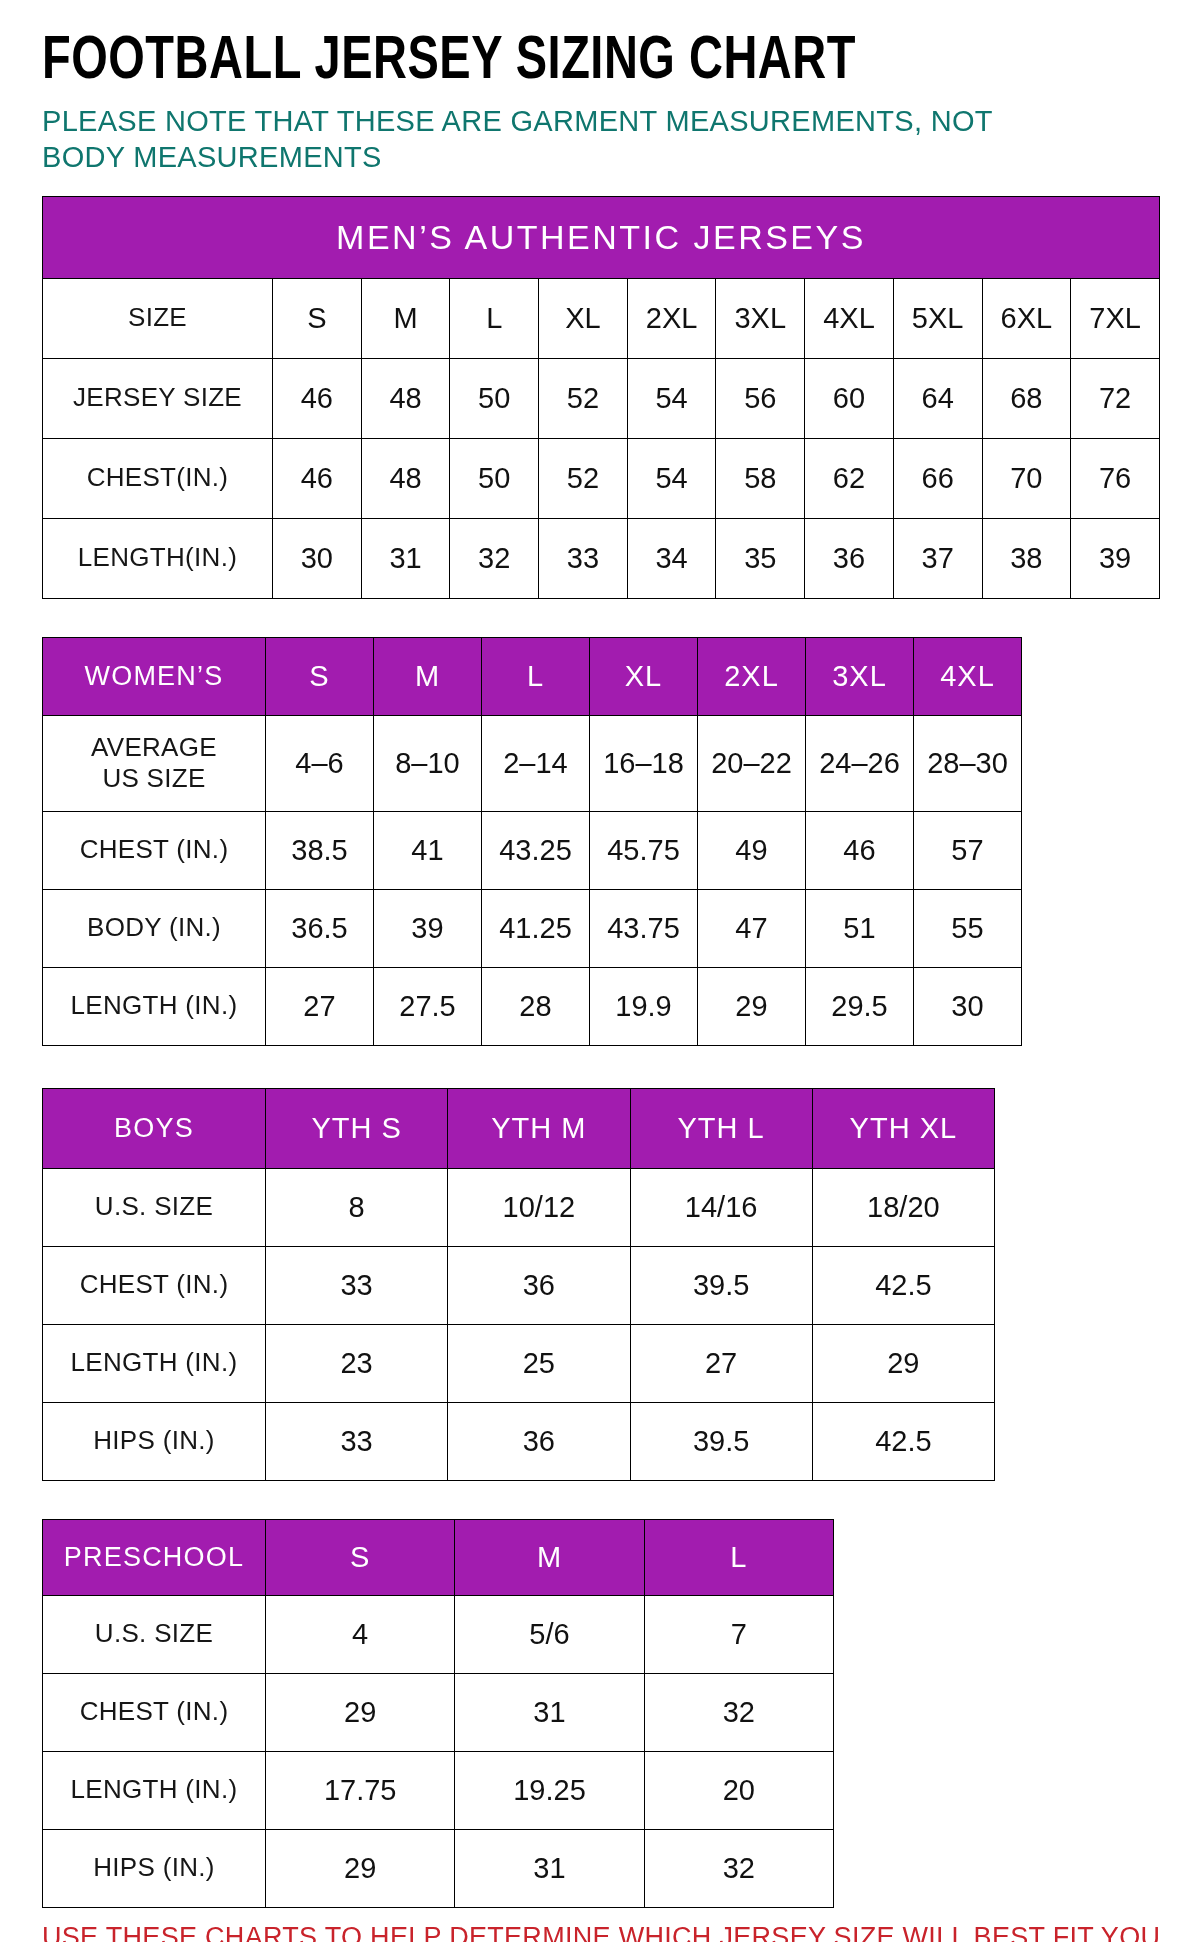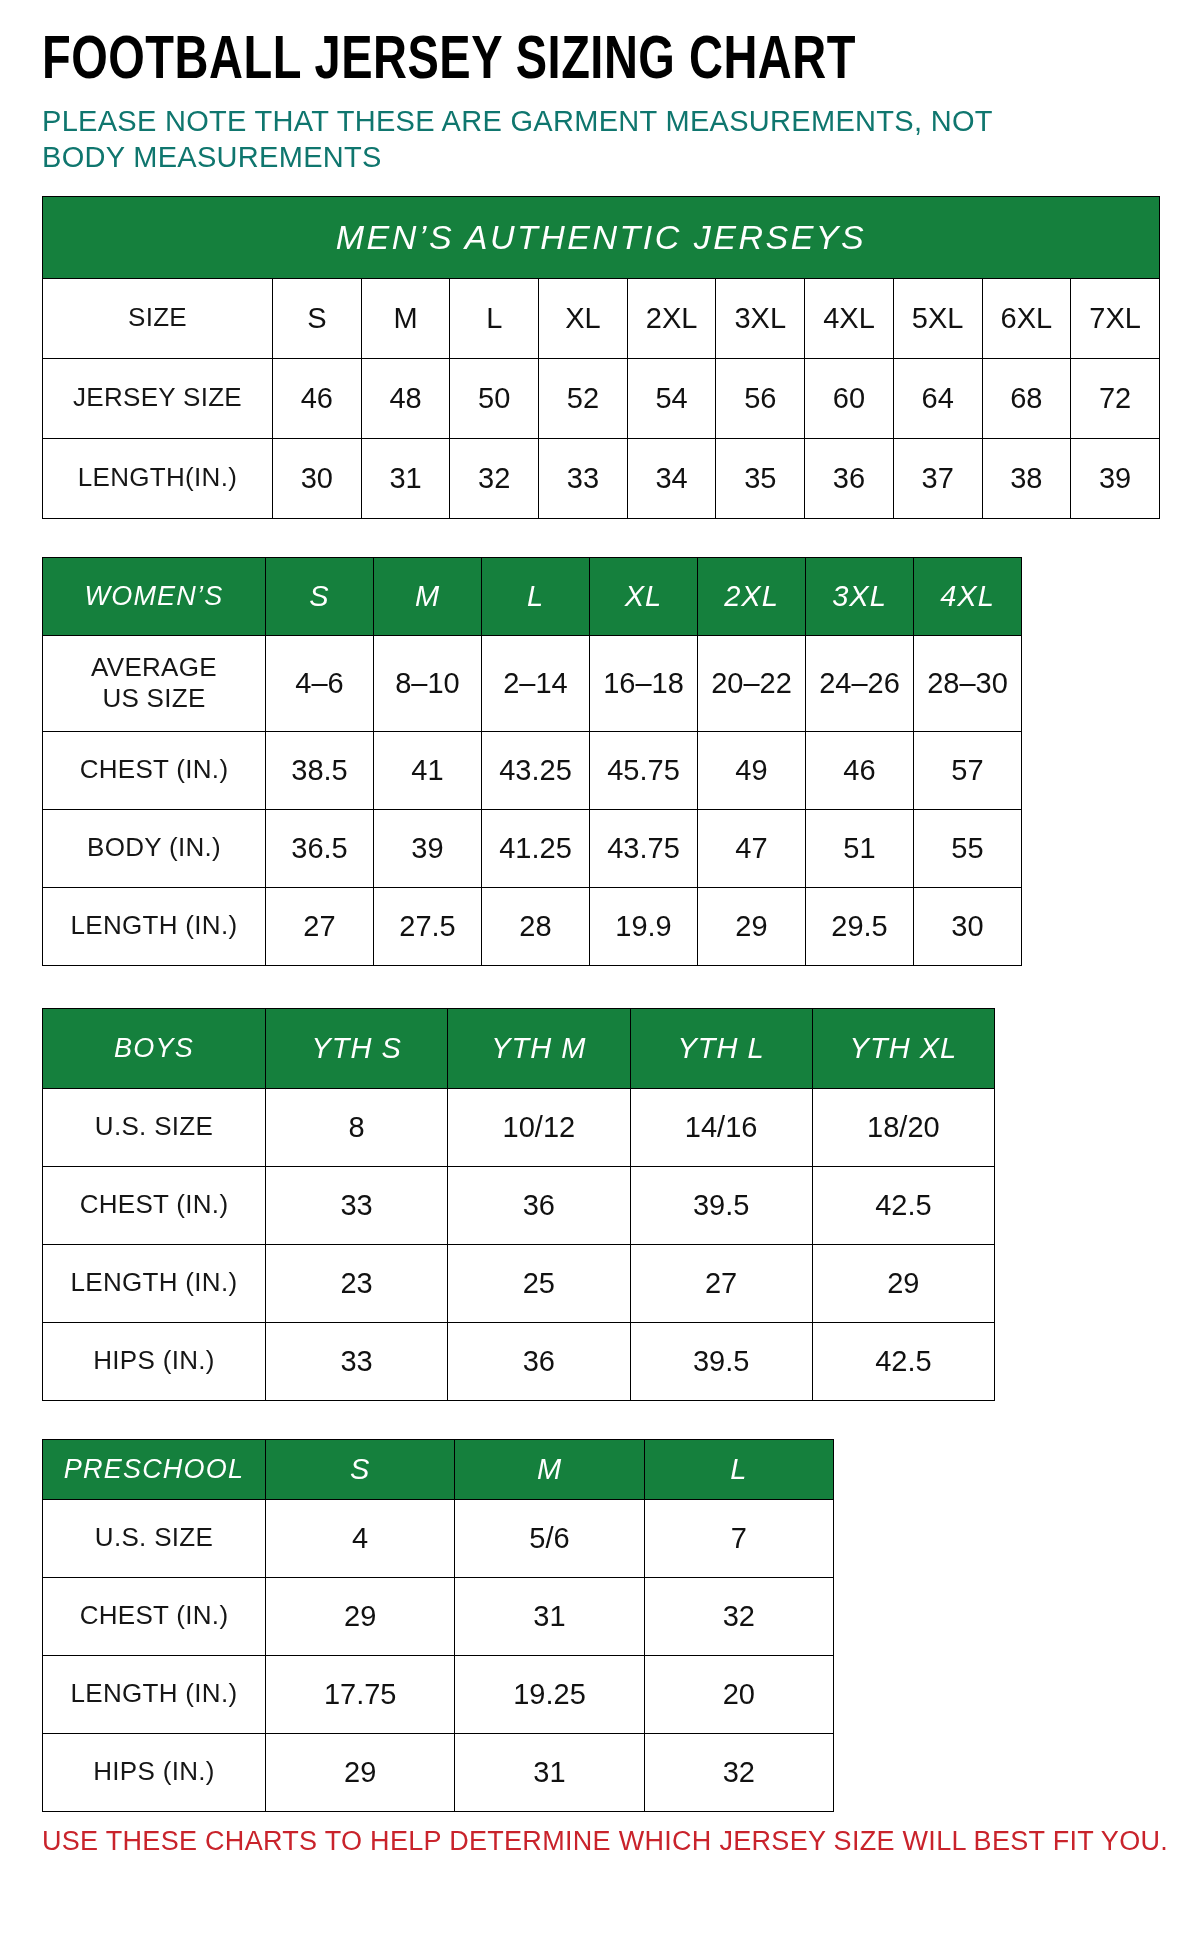--- a/index.html
+++ b/index.html
@@ -36,41 +36,41 @@
     table-layout: fixed;
     margin-left: 0;
   }
   .sizing-table th, .sizing-table td {
     border: 1.5px solid #000000;
     text-align: center;
     vertical-align: middle;
     font-weight: 400;
     overflow: hidden;
   }
-  .gray { background: #15803d; color: #ffffff; font-style: italic; }
+  .gray { background: #a21caf; color: #ffffff; }
   .tbl-title { font-size: 34px; letter-spacing: 2.5px; height: 82px; }
   .hdr { font-size: 29px; letter-spacing: 1px; }
   th.label-cell.hdr { font-size: 27px; letter-spacing: 1.2px; }
   .label-cell { font-size: 26px; letter-spacing: 0.3px; white-space: pre-line; line-height: 1.2; }
   .val-cell { font-size: 29px; color: #111111; }
 
   #mens-table { width: 1118px; margin-top: 0; }
   #mens-table tr { height: 80px; }
 
   #womens-table { width: 980px; margin-top: 38px; }
   #womens-table tr { height: 78px; }
   #womens-table tr:nth-child(2) { height: 96px; }
 
   #boys-table { width: 953px; margin-top: 42px; }
   #boys-table tr { height: 78px; }
   #boys-table tr:first-child { height: 80px; }
 
   #preschool-table { width: 792px; margin-top: 38px; }
   #preschool-table tr { height: 78px; }
-  #preschool-table tr:first-child { height: 60px; }
+  #preschool-table tr:first-child { height: 76px; }
 
   .c-label { width: 230px; }
   .c-label-n { width: 223px; }
 
   .footer {
     color: #c9232b;
     font-size: 27px;
     letter-spacing: 0.3px;
     margin-top: 14px;
     white-space: nowrap;
@@ -114,20 +114,33 @@
           <td class="val-cell">50</td>
           <td class="val-cell">52</td>
           <td class="val-cell">54</td>
           <td class="val-cell">56</td>
           <td class="val-cell">60</td>
           <td class="val-cell">64</td>
           <td class="val-cell">68</td>
           <td class="val-cell">72</td>
         </tr>
         <tr>
+          <td class="label-cell">CHEST(IN.)</td>
+          <td class="val-cell">46</td>
+          <td class="val-cell">48</td>
+          <td class="val-cell">50</td>
+          <td class="val-cell">52</td>
+          <td class="val-cell">54</td>
+          <td class="val-cell">58</td>
+          <td class="val-cell">62</td>
+          <td class="val-cell">66</td>
+          <td class="val-cell">70</td>
+          <td class="val-cell">76</td>
+        </tr>
+        <tr>
           <td class="label-cell">LENGTH(IN.)</td>
           <td class="val-cell">30</td>
           <td class="val-cell">31</td>
           <td class="val-cell">32</td>
           <td class="val-cell">33</td>
           <td class="val-cell">34</td>
           <td class="val-cell">35</td>
           <td class="val-cell">36</td>
           <td class="val-cell">37</td>
           <td class="val-cell">38</td>

